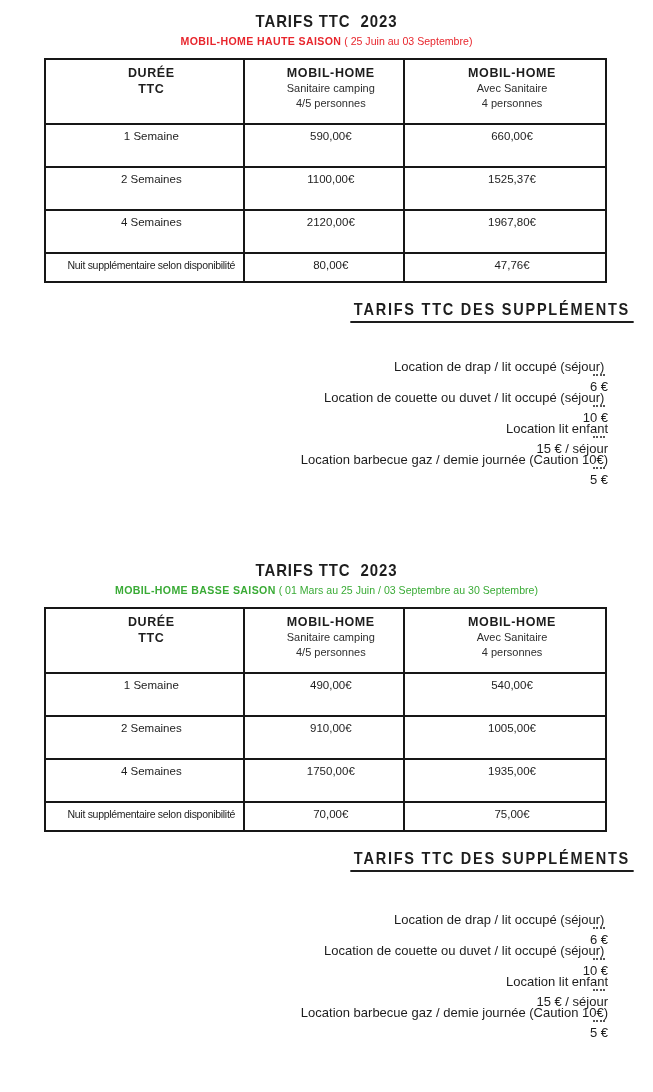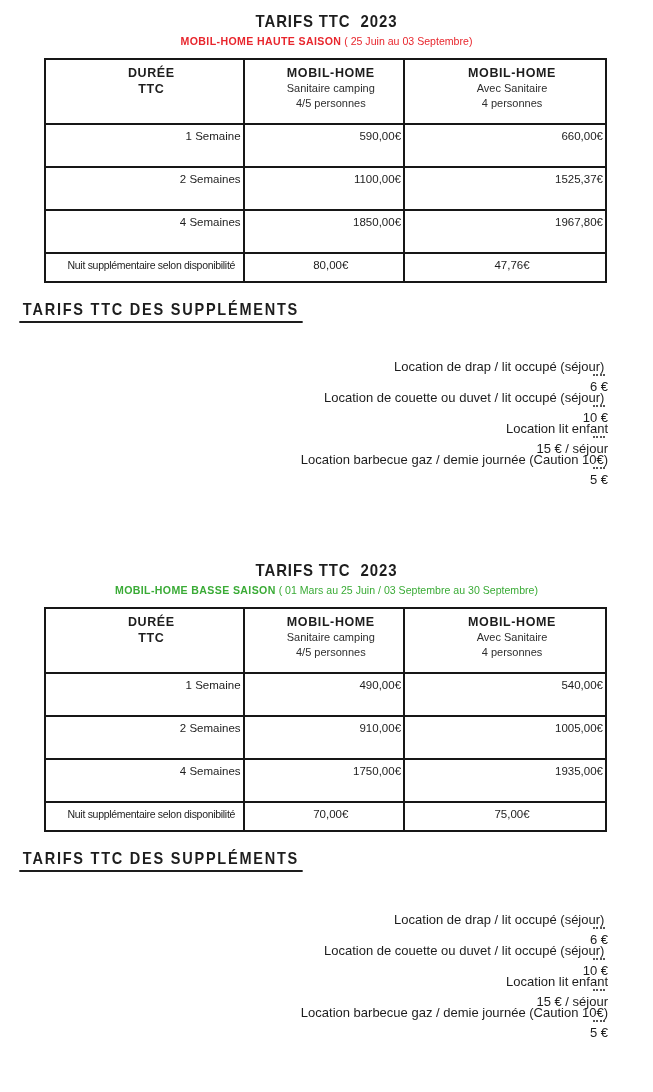--- a/index.html
+++ b/index.html
@@ -47,27 +47,27 @@
     text-align: center;
     padding: 5px 2px 0 16px;
     overflow: hidden;
   }
   col.c-dur  { width: 35.4%; }
   col.c-camp { width: 28.6%; }
   col.c-san  { width: 36.0%; }
   th { height: 58px; font-weight: normal; }
   .th-l1 { font-size: 12.5px; font-weight: 800; letter-spacing: .6px; line-height: 16px; }
   .th-l2 { font-size: 11px; font-weight: 400; color: #2e2e2e; line-height: 14.5px; }
-  tr.r-tall  td { height: 36px; text-align: right; }
+  tr.r-tall  td { height: 36px; }
   tr.r-short td { height: 22px; }
   td { font-size: 11.5px; white-space: nowrap; }
   td.dur-wide { font-size: 10.5px; letter-spacing: -0.3px; border-radius: 14px; }
 
   
-  .suppl-title-wrap { margin-top: 16px; text-align: left; text-decoration: underline; }
+  .suppl-title-wrap { margin-top: 16px; text-align: right; text-decoration: underline; }
   .suppl-title {
     display: inline-block;
     font-size: 16.5px; line-height: 20px;
     font-weight: 600;
     letter-spacing: 2px;
     padding: 0 4px 2px 4px;
     border-bottom: 2px solid #1d1d1d;
     transform: scaleX(0.88);
     white-space: pre;
   }
@@ -130,21 +130,21 @@
           <td>590,00€</td>
           <td>660,00€</td>
         </tr>
         <tr class="r-tall">
           <td>2 Semaines</td>
           <td>1100,00€</td>
           <td>1525,37€</td>
         </tr>
         <tr class="r-tall">
           <td>4 Semaines</td>
-          <td>1850,00€</td>
+          <td>2120,00€</td>
           <td>1967,80€</td>
         </tr>
         <tr class="r-short">
           <td class="dur-wide">Nuit supplémentaire selon disponibilité</td>
           <td>80,00€</td>
           <td>47,76€</td>
         </tr>
       </tbody>
     </table>
 

